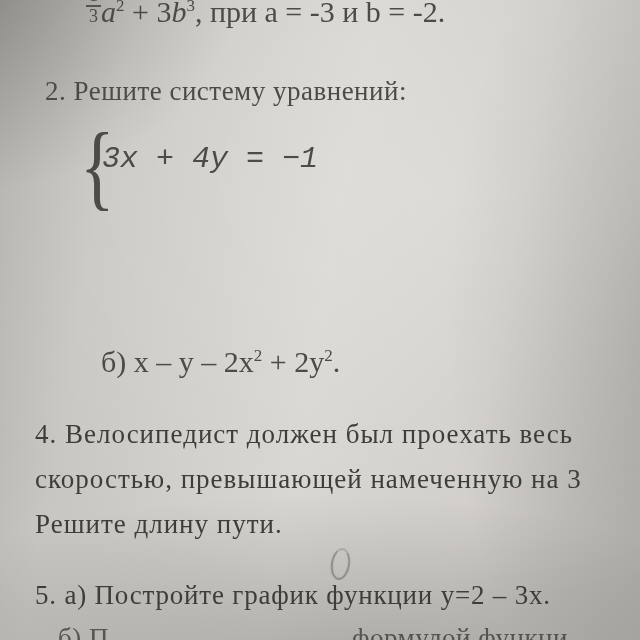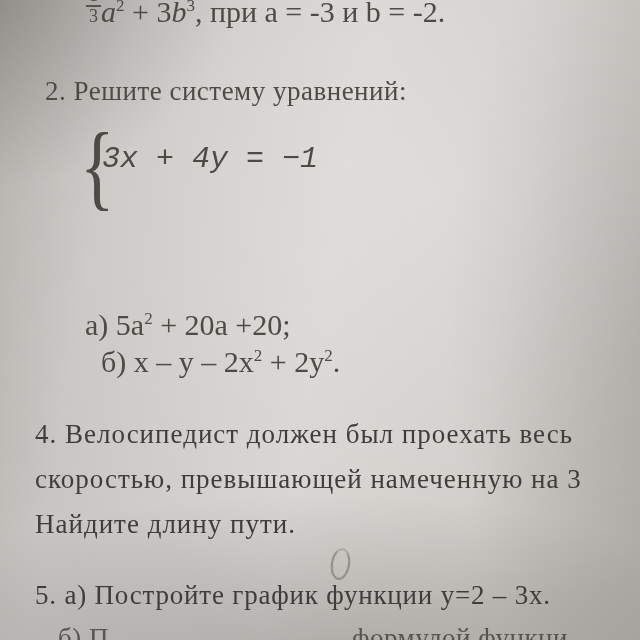--- a/index.html
+++ b/index.html
@@ -56,27 +56,26 @@
     <span class="math" style="margin-top:9px;"><span class="it">a</span><sup>2</sup><span> + 3</span><span class="it">b</span><sup>3</sup><span>, при а = -3 и b = -2.</span></span>
   </div>
 
   <div class="abs ink heading" style="left:45px; top:76px;">2. Решите систему уравнений:</div>
 
   <div class="abs ink brace" style="left:80px; top:118px;">{</div>
 
   <div class="abs ink math it" style="left:102px; top:142px;font-family:Liberation Mono, monospace;">3x + 4y = −1</div>
 
 
-  <div class="abs ink math" style="left:85px; top:308px;"><span>а) 5a</span><sup>2</sup><span> + 20a +20;</span></div>
 
   <div class="abs ink math" style="left:85px; top:345px;margin-left:16px;"><span>б) x – y – 2x</span><sup>2</sup><span> + 2y</span><sup>2</sup><span>.</span></div>
 
   <div class="abs ink-dark heading" style="left:35px; top:419px; letter-spacing:1px;">4. Велосипедист должен был проехать весь</div>
   <div class="abs ink-dark heading" style="left:35px; top:464px; letter-spacing:1px;">скоростью, превышающей намеченную на 3</div>
-  <div class="abs ink-dark heading" style="left:35px; top:509px; letter-spacing:1px;">Найдите длину пути.</div>
+  <div class="abs ink-dark heading" style="left:35px; top:509px; letter-spacing:1px;">Решите длину пути.</div>
 
   <div class="pencil-zero" style="left:331px; top:548px;"></div>
 
   <div class="abs ink-dark heading" style="left:35px; top:580px; letter-spacing:0.8px;text-align:right;">5. а) Постройте график функции y=2 – 3x.</div>
 
   <div class="abs ink-dark heading clipped-bottom" style="left:58px; top:623px;">б) П</div>
   <div class="abs ink-dark heading clipped-bottom" style="left:352px; top:623px;">формулой функци</div>
 
 </div>
 

